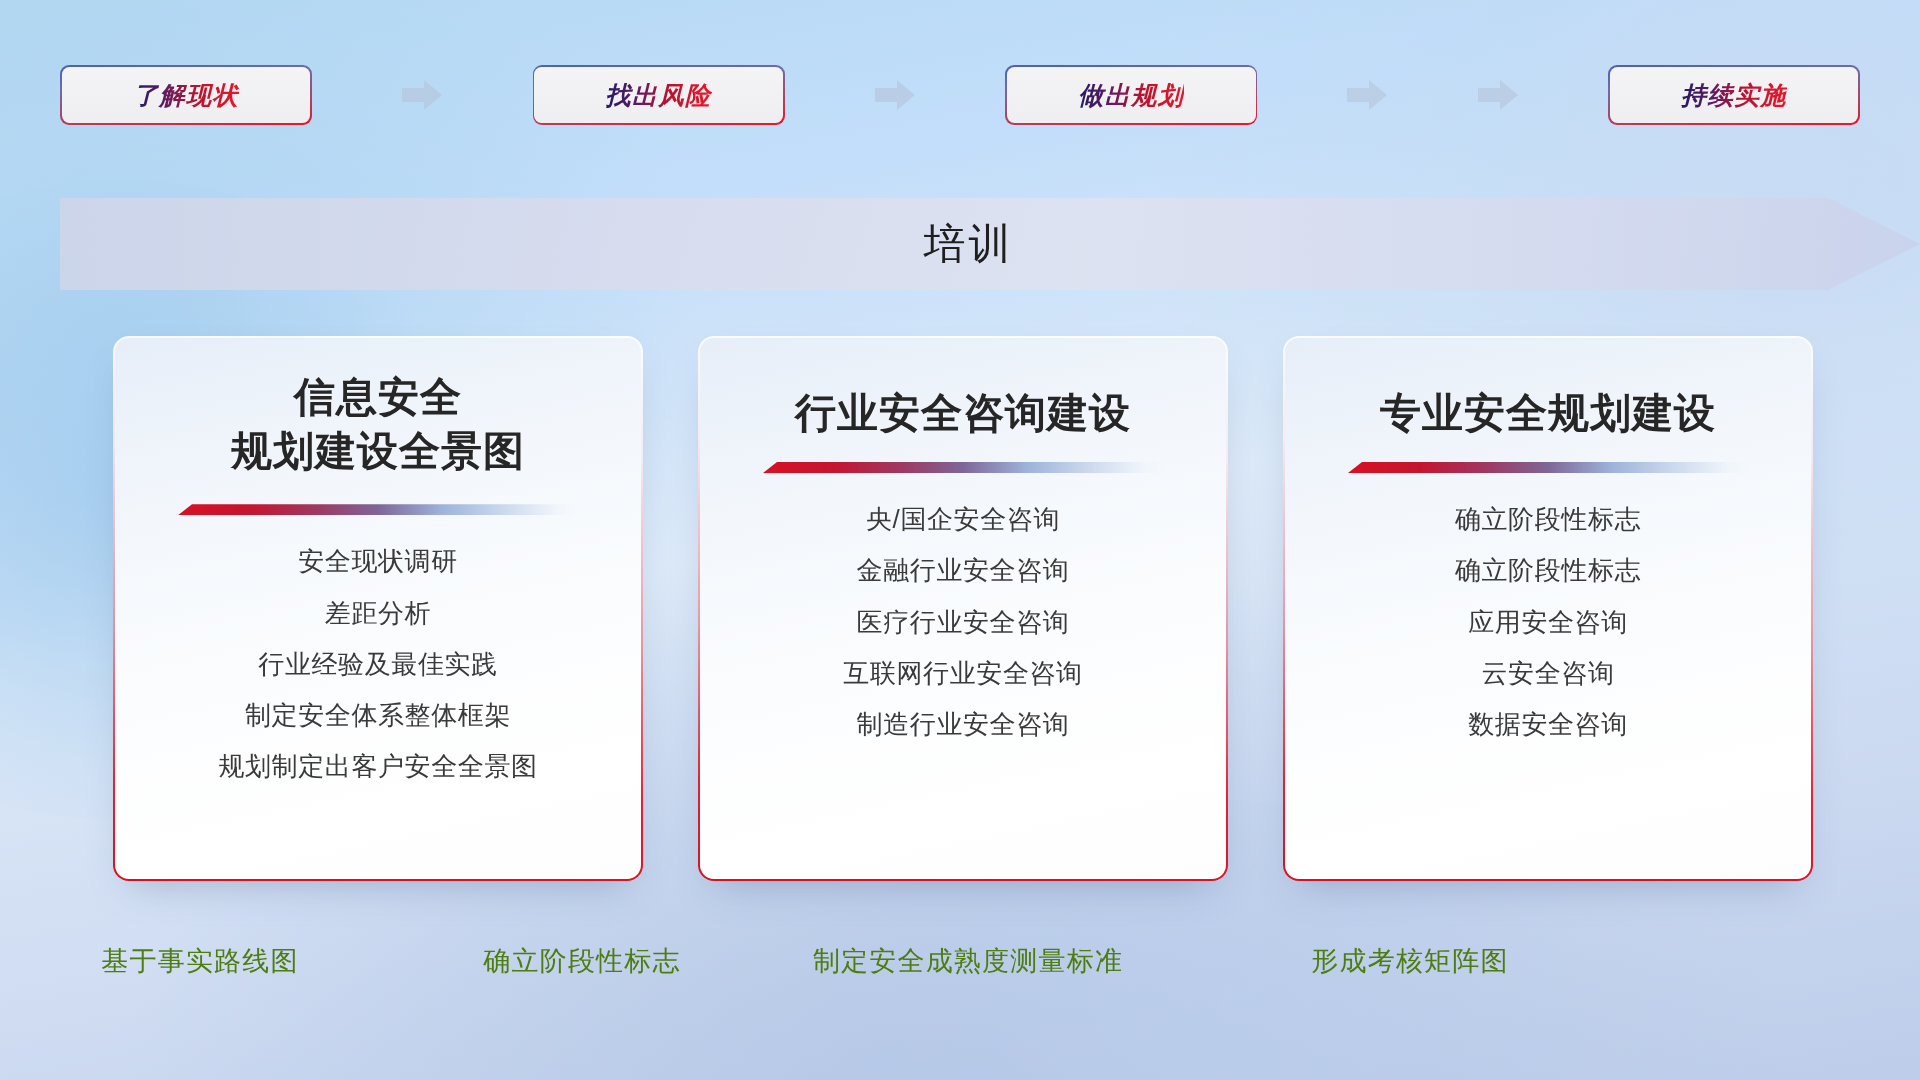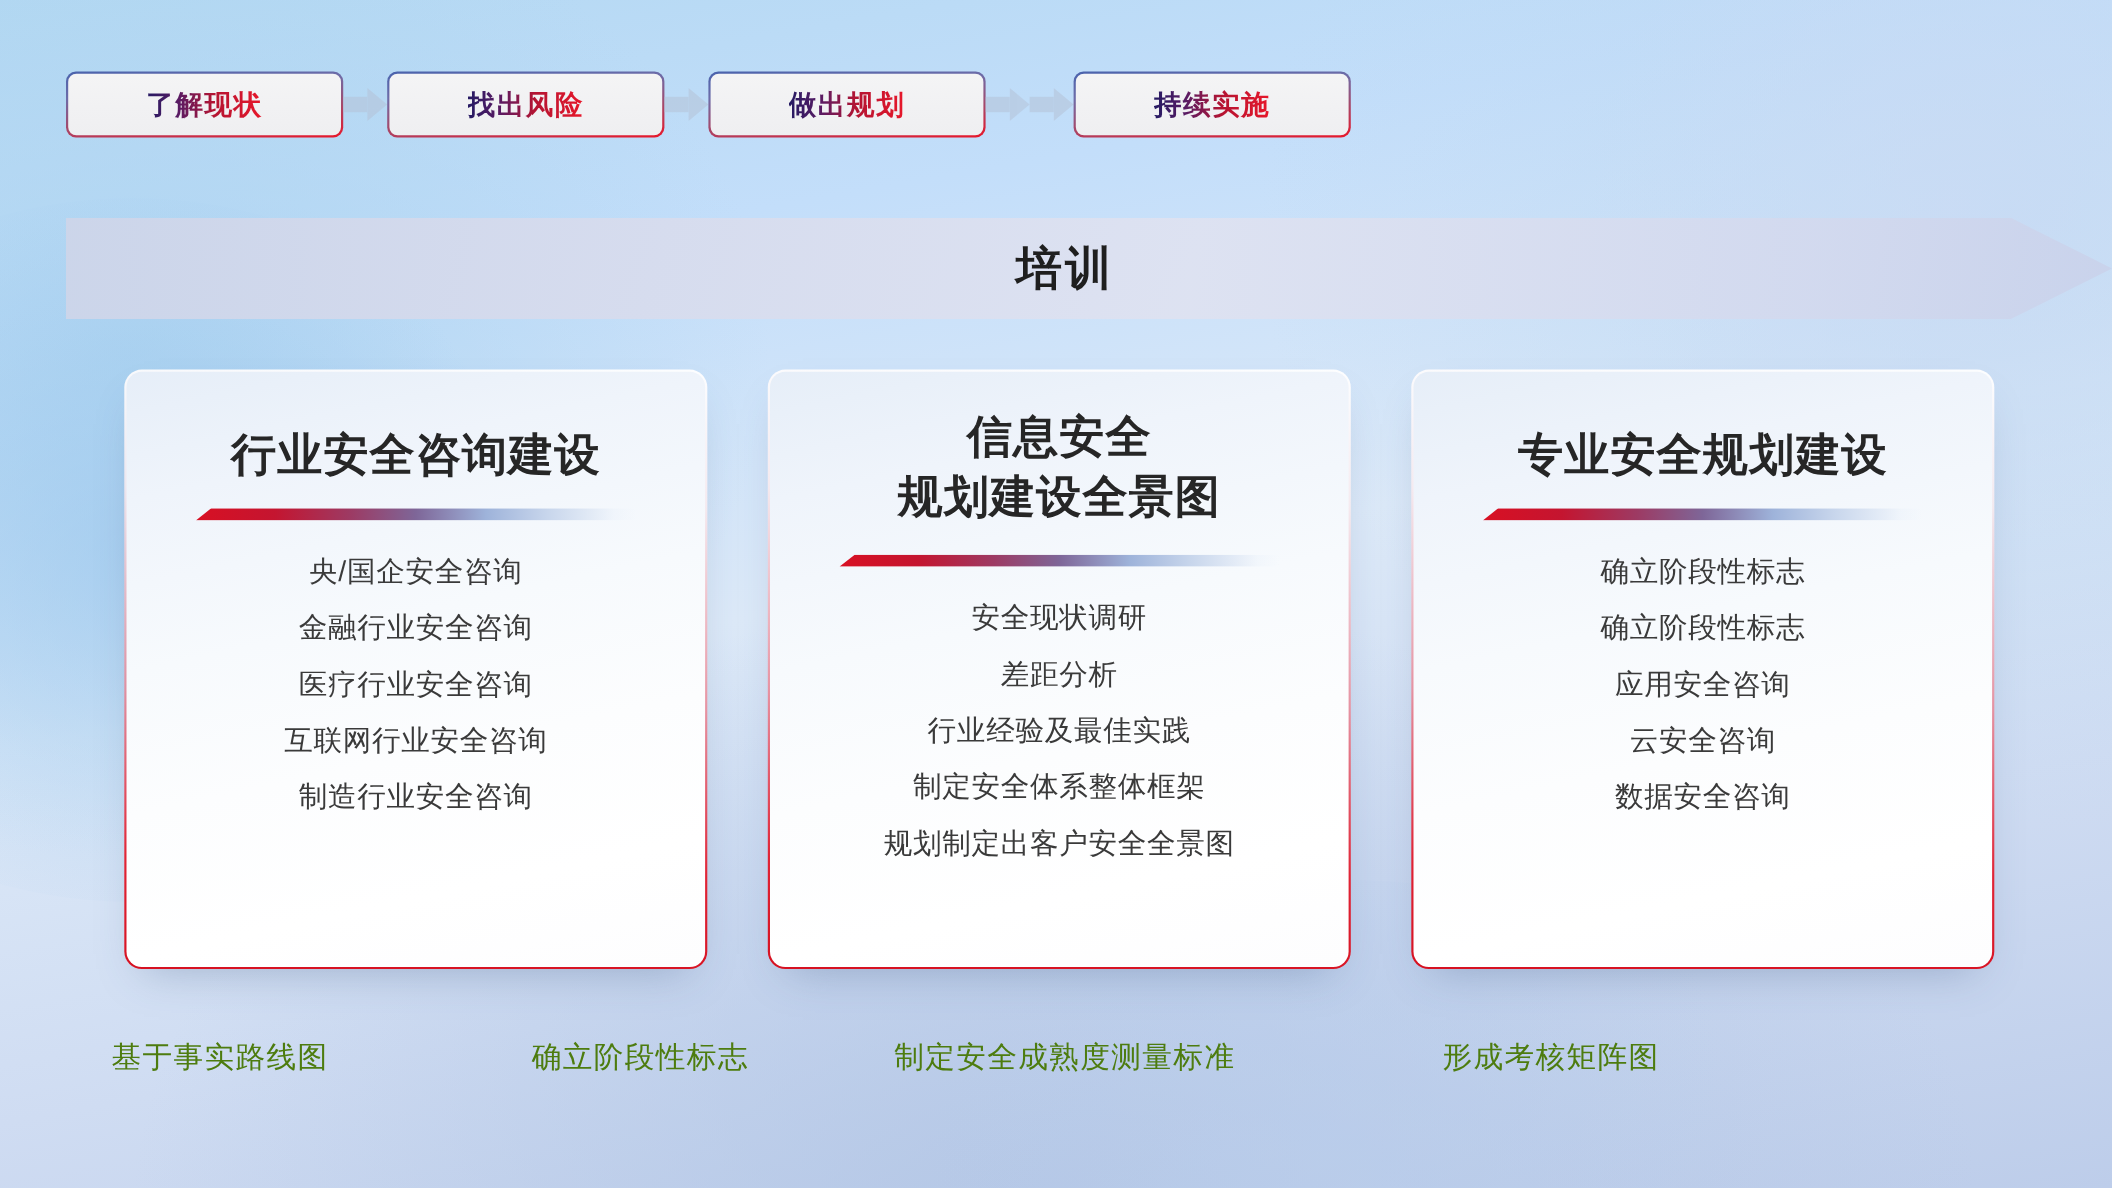--- a/index.html
+++ b/index.html
@@ -34,21 +34,22 @@
 
   
   .step-row {
     position: absolute;
     left: 60px;
     top: 64px;
     width: 1800px;
     height: 62px;
     display: flex;
     align-items: center;
-    justify-content: flex-start;
+    justify-content: space-between;
+    font-style: italic;
   }
   .step-box {
     position: relative;
     width: 252px;
     height: 60px;
     border-radius: 9px;
     padding: 1.6px;
     background: linear-gradient(175deg, #4a63ad 0%, #6d6ca8 30%, #a24a6d 62%, #e8172a 100%);
     box-sizing: border-box;
     flex: 0 0 auto;
@@ -115,21 +116,21 @@
     clip-path: polygon(0 0, calc(100% - 92px) 0, 100% 50%, calc(100% - 92px) 100%, 0 100%);
   }
   .banner-label {
     position: absolute;
     inset: 0;
     display: flex;
     align-items: center;
     justify-content: center;
     padding-right: 43px;
     font-size: 42px;
-    font-weight: 700;
+    font-weight: 400;
     color: #1f1f1f;
     letter-spacing: 3px;
   }
 
   
   .cards {
     position: absolute;
     left: 113px;
     top: 336px;
     width: 1700px;
@@ -289,51 +290,51 @@
 
 </div>
 
 <div class="banner">
   <div class="banner-shape"></div>
   <div class="banner-label">培训</div>
 </div>
 
 <div class="cards">
 
-  <div class="card">
-    <div class="card-inner">
-      <div class="card-title">行业安全咨询建设</div>
-      <div class="card-divider"></div>
-      <div class="card-list">
-        <div class="card-list-item">央/国企安全咨询</div>
-        <div class="card-list-item">金融行业安全咨询</div>
-        <div class="card-list-item">医疗行业安全咨询</div>
-        <div class="card-list-item">互联网行业安全咨询</div>
-        <div class="card-list-item">制造行业安全咨询</div>
-      </div>
-    </div>
-  </div>
-
   <div class="card two-line">
     <div class="card-inner">
       <div class="card-title">信息安全
 规划建设全景图</div>
       <div class="card-divider"></div>
       <div class="card-list">
         <div class="card-list-item">安全现状调研</div>
         <div class="card-list-item">差距分析</div>
         <div class="card-list-item">行业经验及最佳实践</div>
         <div class="card-list-item">制定安全体系整体框架</div>
         <div class="card-list-item">规划制定出客户安全全景图</div>
       </div>
     </div>
   </div>
 
   <div class="card">
     <div class="card-inner">
+      <div class="card-title">行业安全咨询建设</div>
+      <div class="card-divider"></div>
+      <div class="card-list">
+        <div class="card-list-item">央/国企安全咨询</div>
+        <div class="card-list-item">金融行业安全咨询</div>
+        <div class="card-list-item">医疗行业安全咨询</div>
+        <div class="card-list-item">互联网行业安全咨询</div>
+        <div class="card-list-item">制造行业安全咨询</div>
+      </div>
+    </div>
+  </div>
+
+  <div class="card">
+    <div class="card-inner">
       <div class="card-title">专业安全规划建设</div>
       <div class="card-divider"></div>
       <div class="card-list">
         <div class="card-list-item">确立阶段性标志</div>
         <div class="card-list-item">确立阶段性标志</div>
         <div class="card-list-item">应用安全咨询</div>
         <div class="card-list-item">云安全咨询</div>
         <div class="card-list-item">数据安全咨询</div>
       </div>
     </div>

